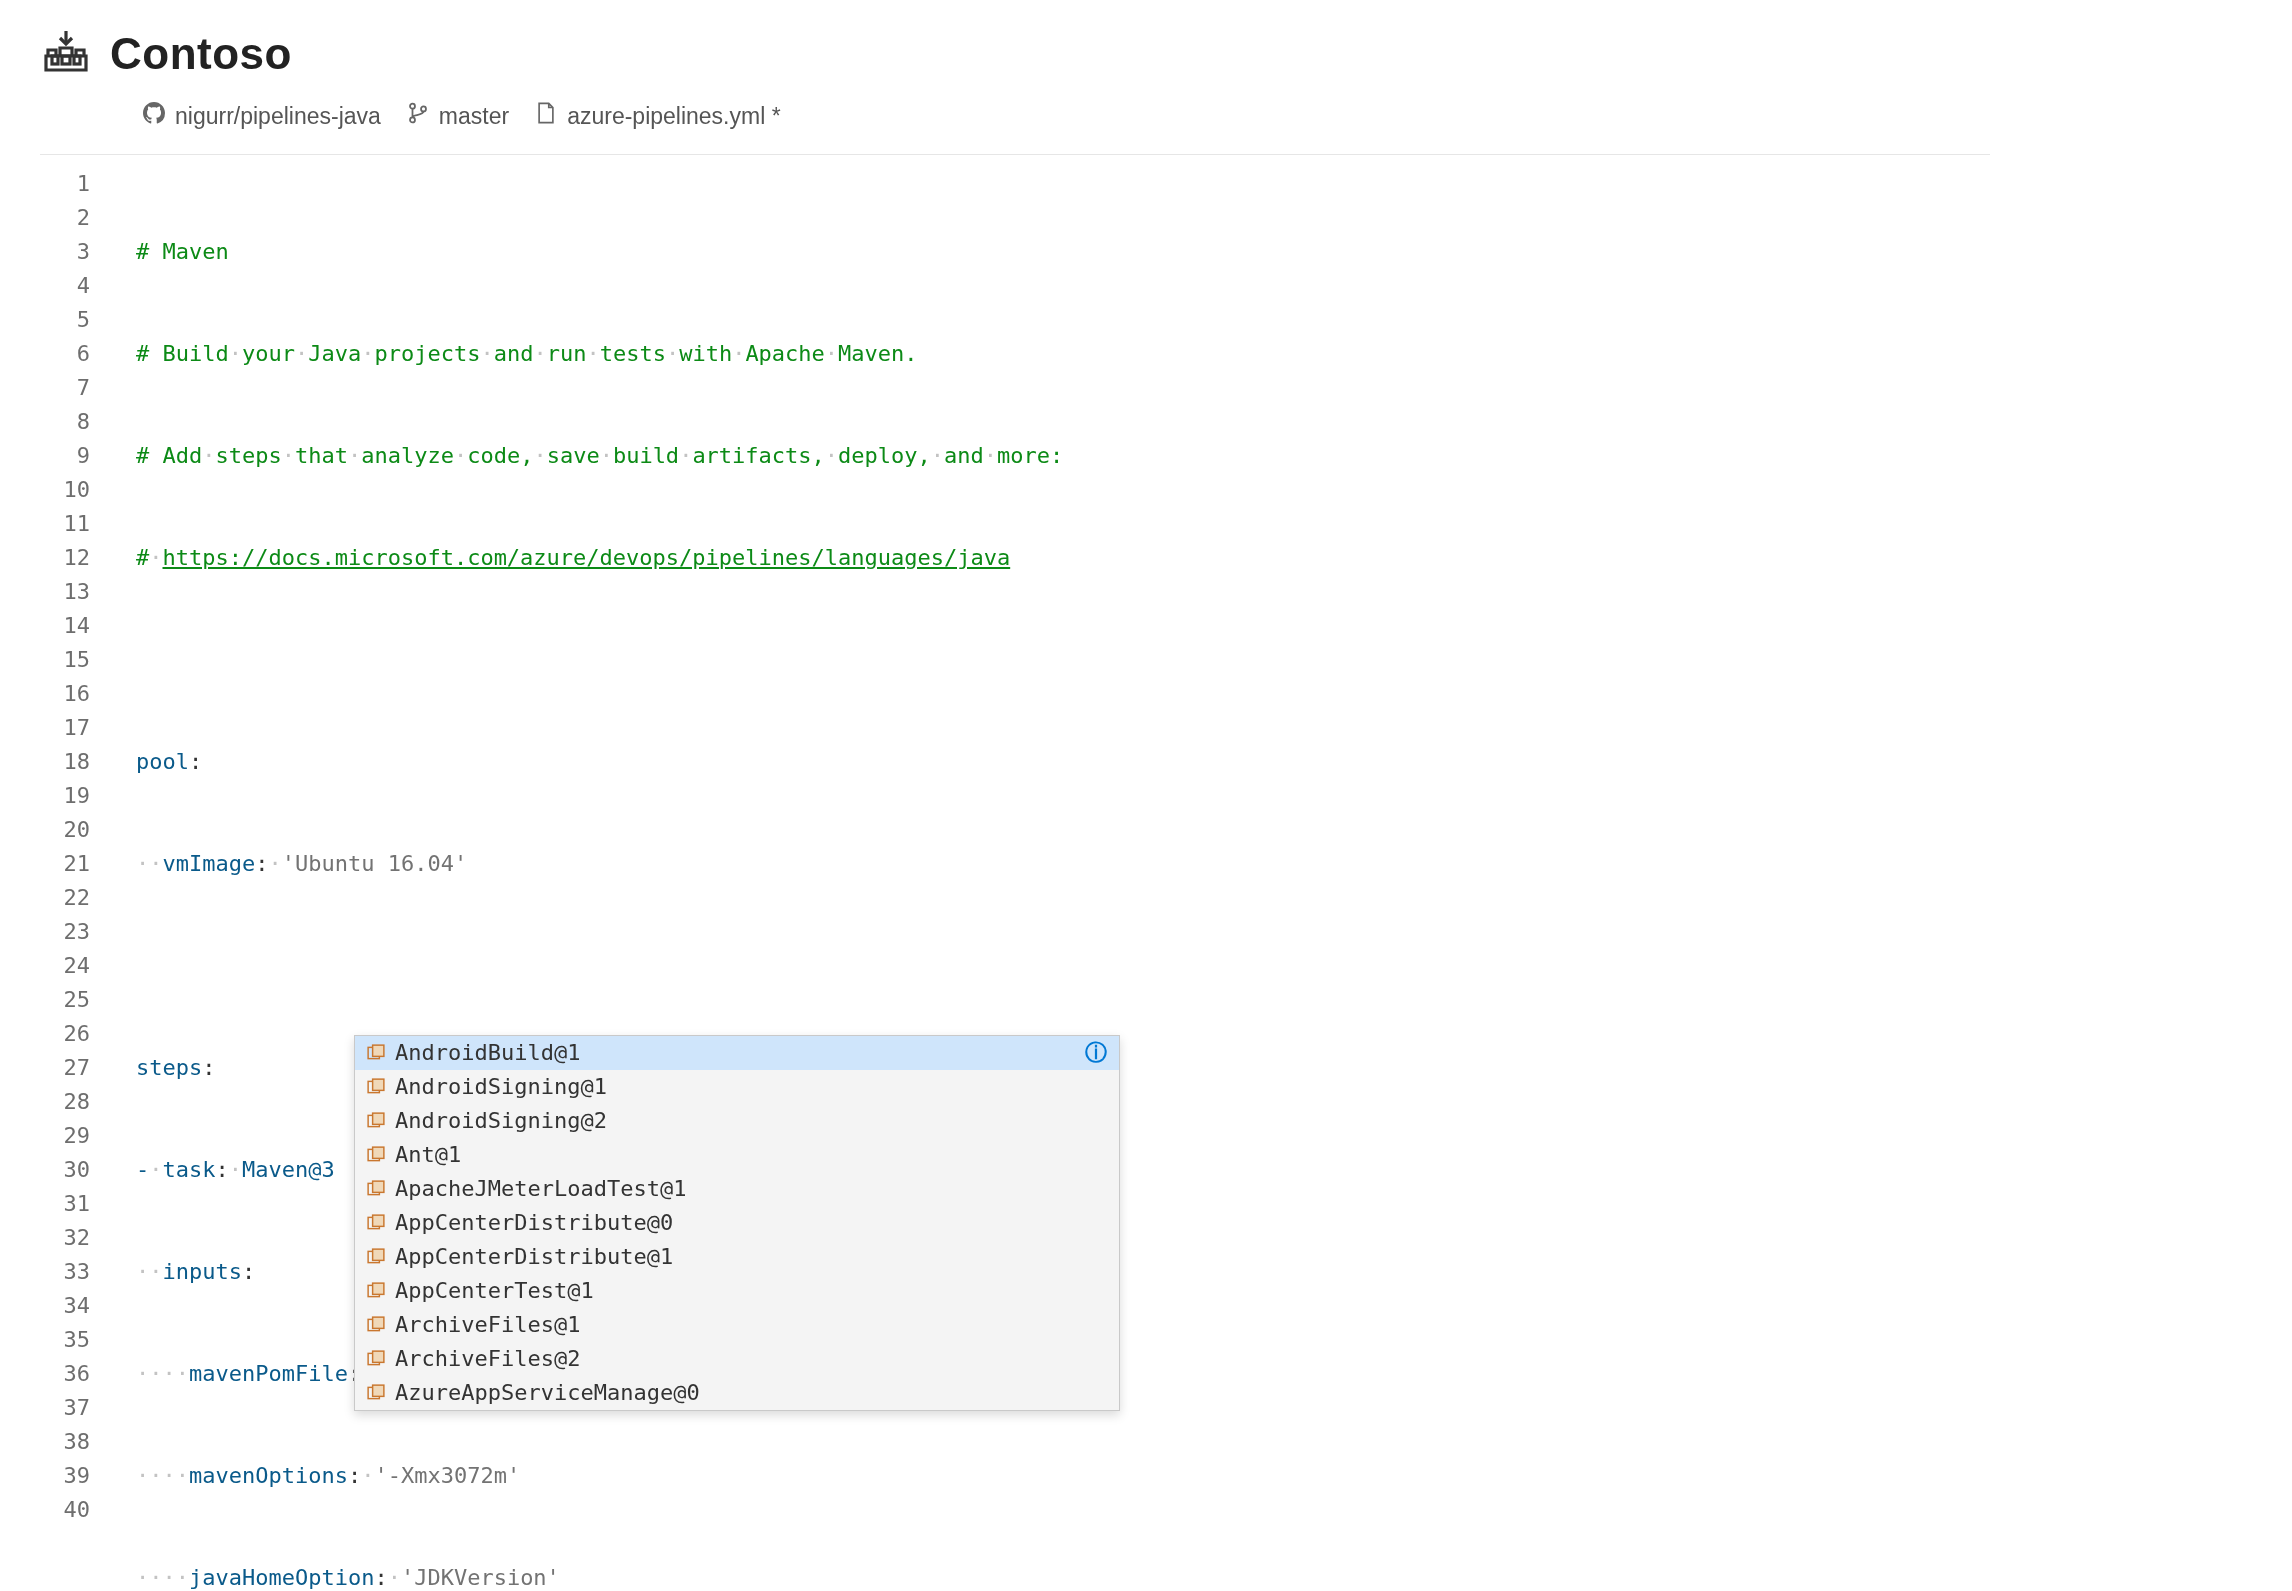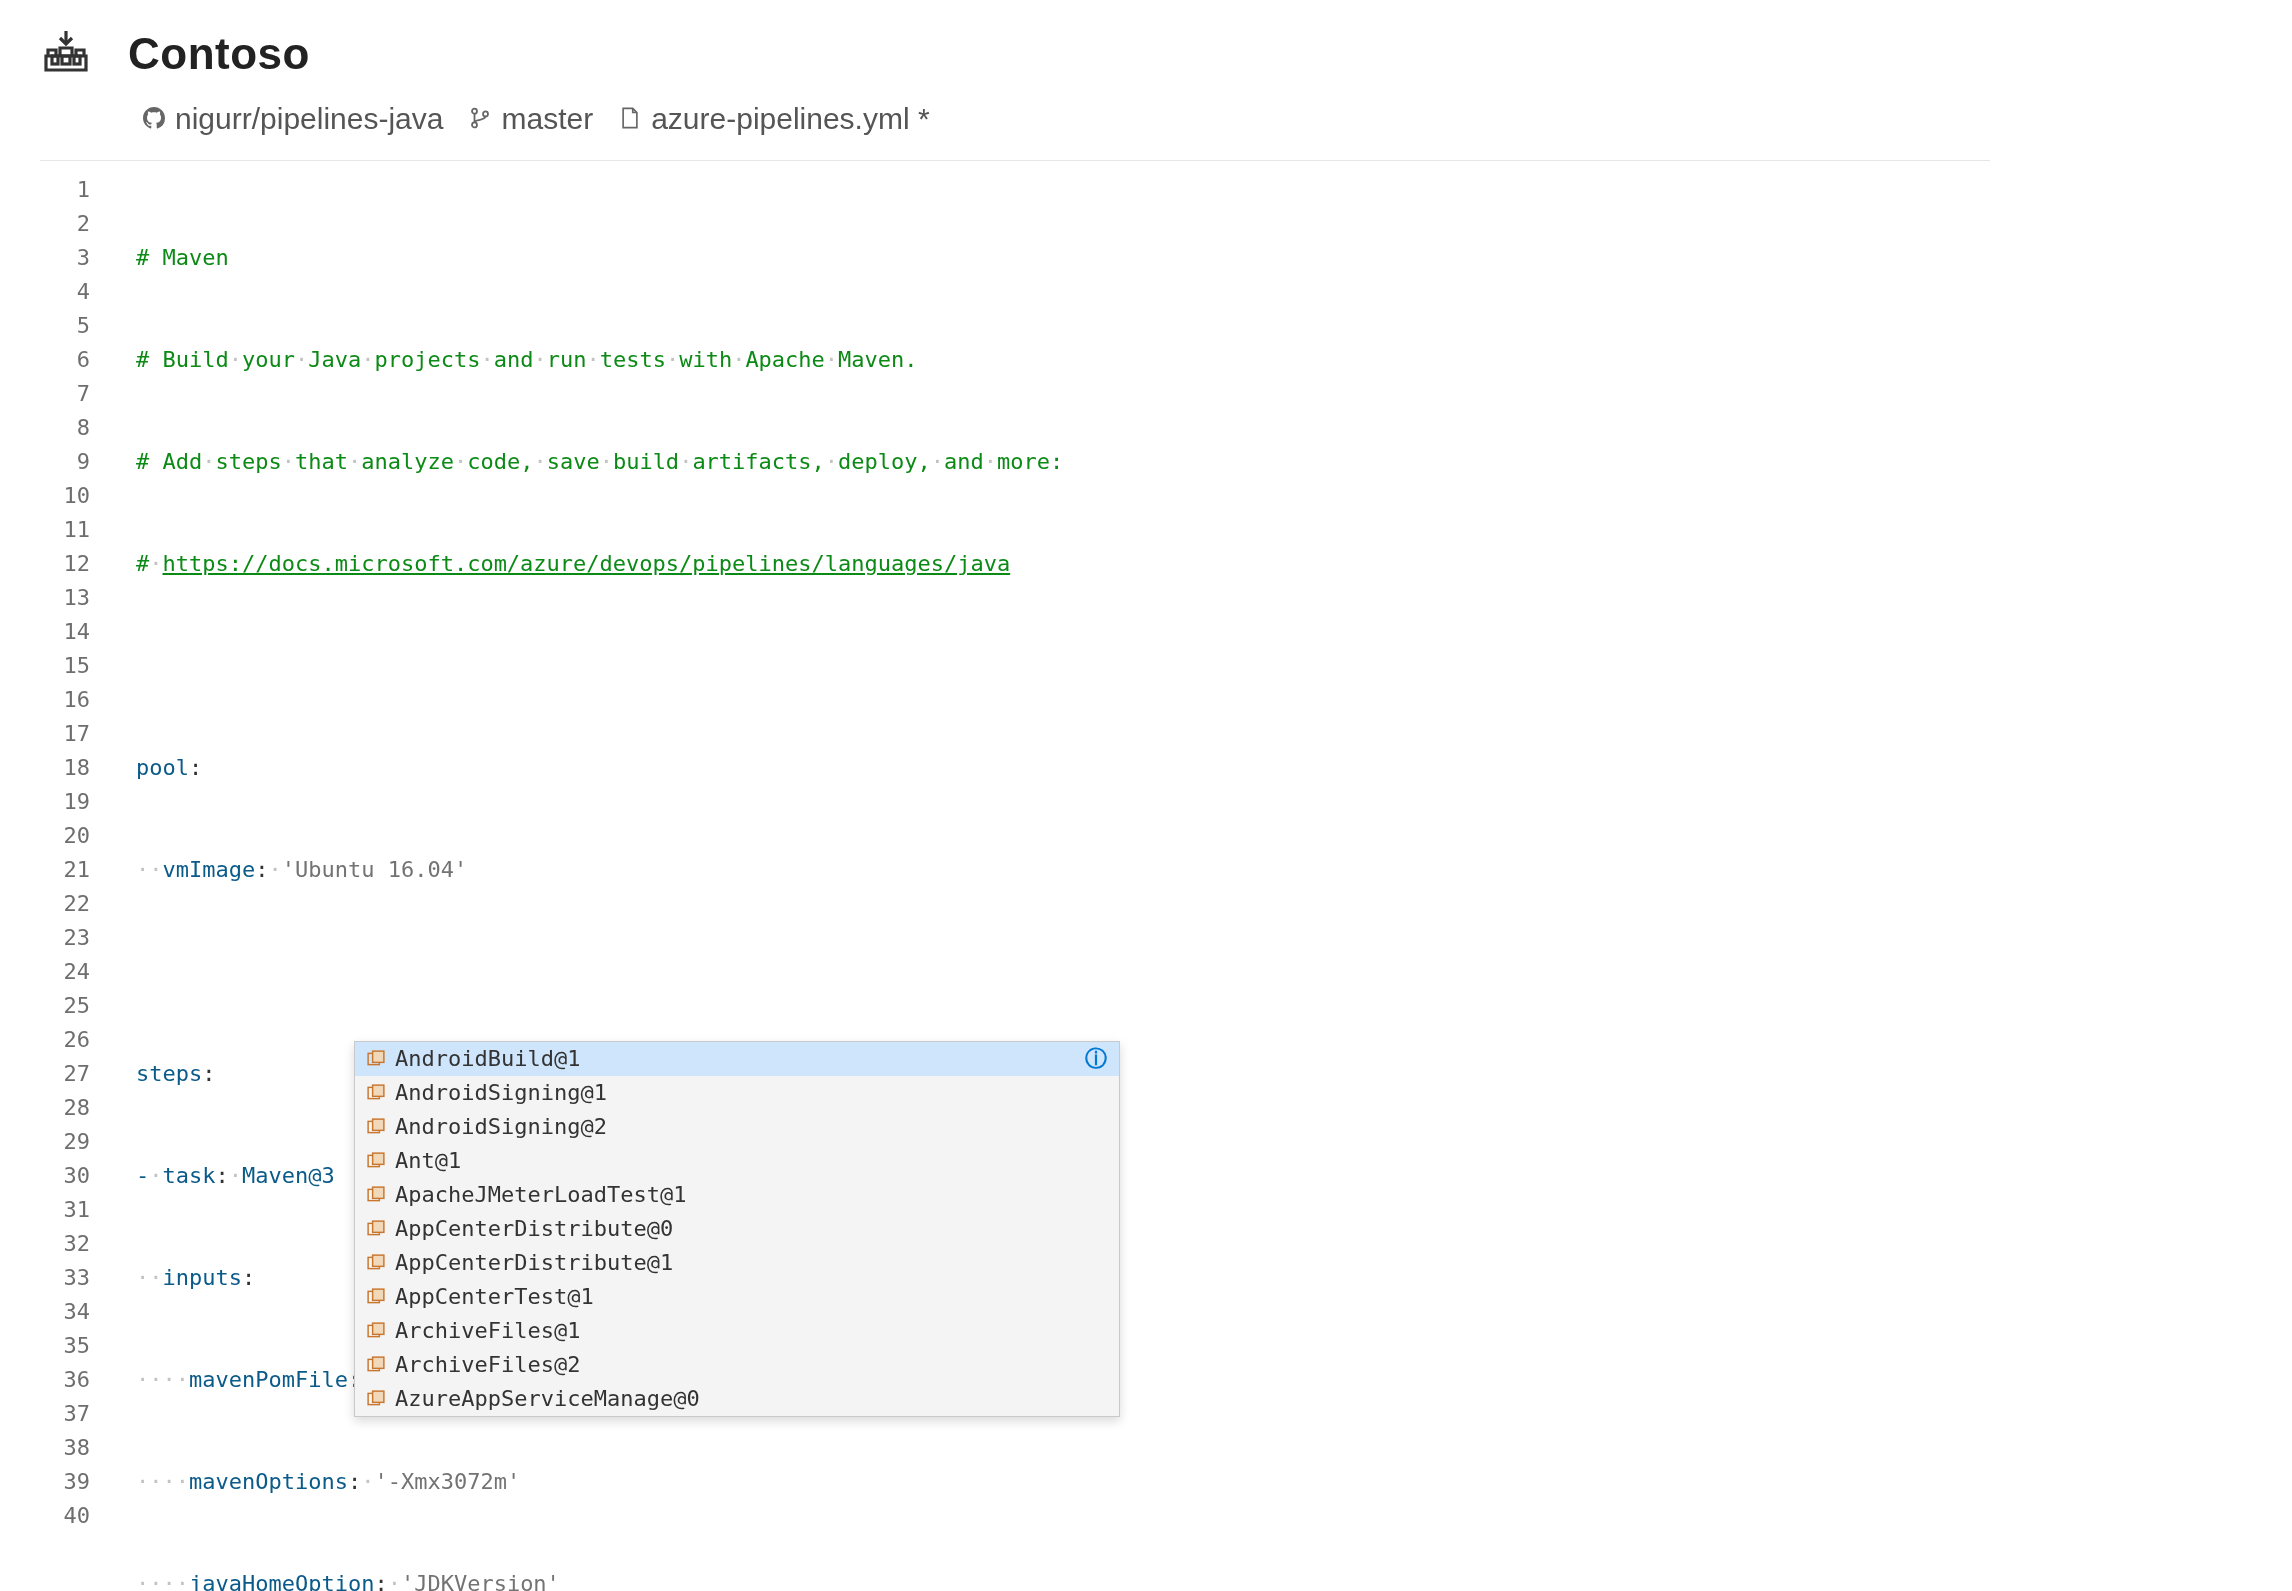--- a/index.html
+++ b/index.html
@@ -10,37 +10,37 @@
     background: #ffffff;
     color: #333333;
     overflow: hidden;
   }
 
   
   .header {
     padding: 28px 0 18px 42px;
     display: flex;
     align-items: center;
-    gap: 38px;
+    gap: 20px;
   }
   .logo-icon svg { width: 48px; height: 48px; }
   .page-title {
     font-size: 44px;
     font-weight: 700;
     color: #222;
     letter-spacing: 0.5px;
   }
 
   
   .breadcrumb {
     display: flex;
     align-items: center;
     gap: 26px;
     padding: 4px 0 24px 143px;
-    font-size: 30px;
+    font-size: 23px;
     color: #555;
   }
   .breadcrumb-item {
     display: flex;
     align-items: center;
     gap: 10px;
   }
   .breadcrumb-item svg { width: 22px; height: 22px; fill: #666; }
 
   

